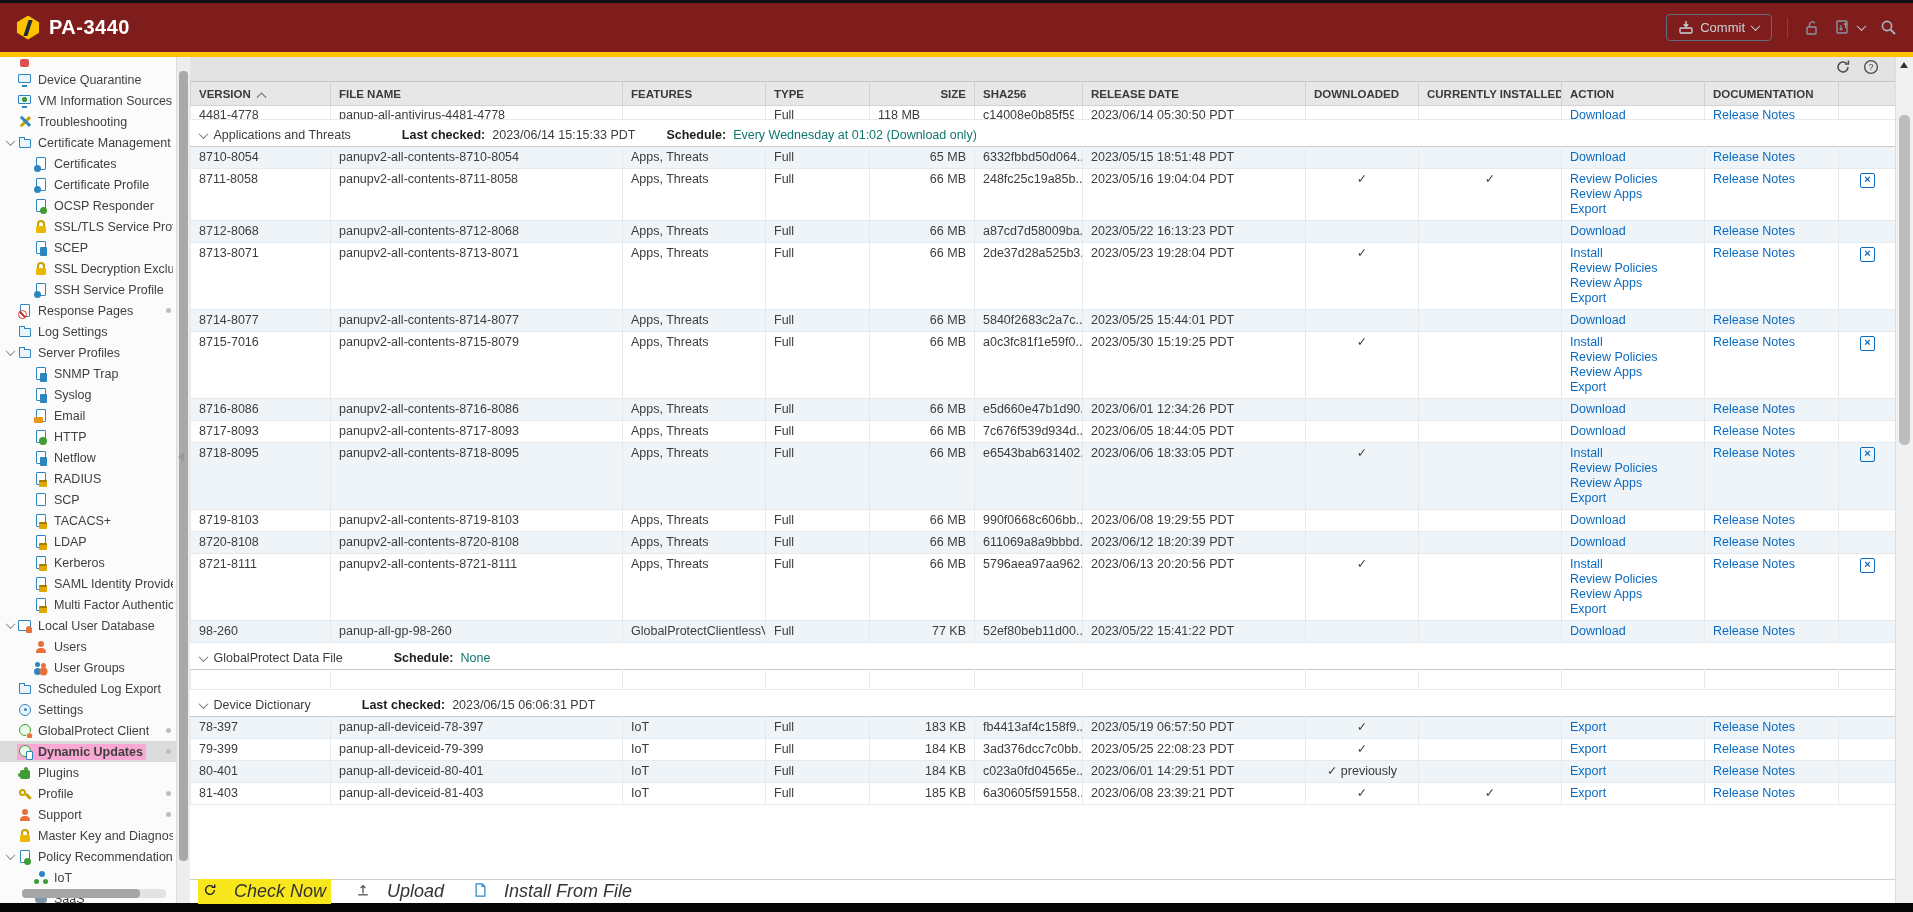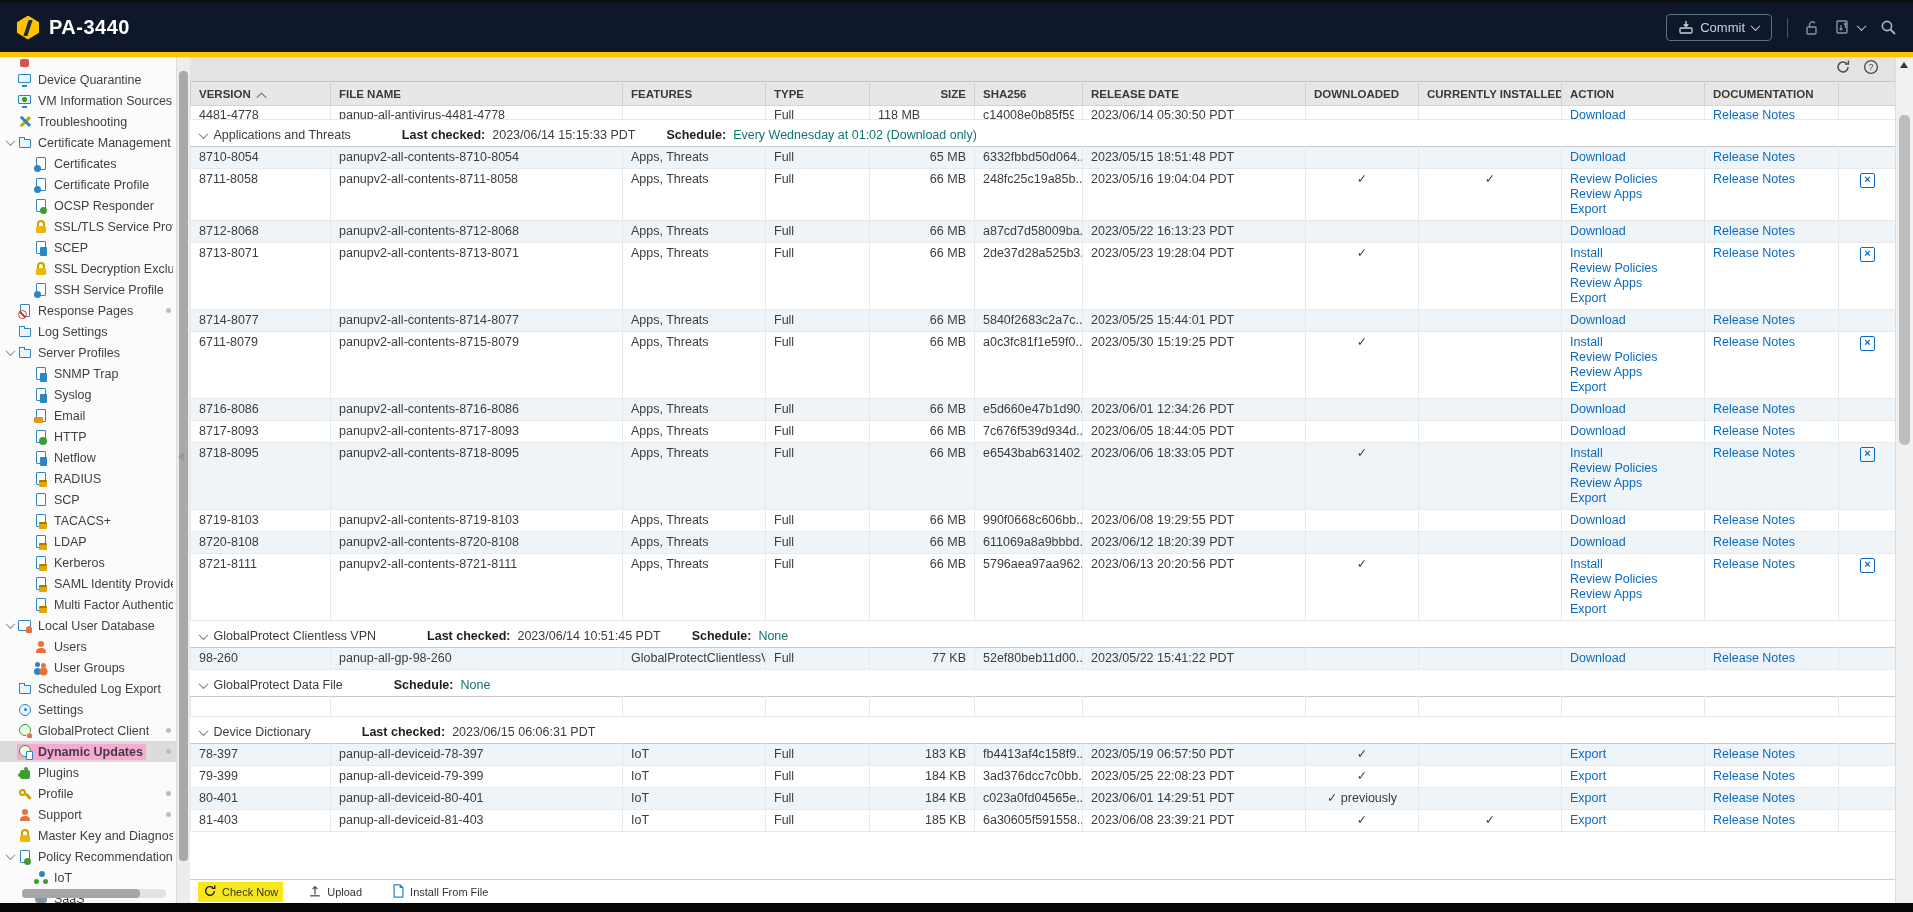--- a/index.html
+++ b/index.html
@@ -2,21 +2,21 @@
 <html><head>
 <meta charset="utf-8">
 <style>
   html,body{margin:0;padding:0;background:#000;}
   body{width:1913px;height:912px;overflow:hidden;font-family:"Liberation Sans",sans-serif;}
   .app{position:relative;width:1913px;height:912px;background:#fff;display:flex;flex-direction:column;}
   .topstrip{height:3px;background:#0c1118;}
   .blackstrip{height:9px;background:#060606;}
 
   
-  header{height:49px;background:#0f172a;display:flex;align-items:center;padding:0 16px;box-sizing:border-box;}
+  header{height:49px;background:#7f1d1d;display:flex;align-items:center;padding:0 16px;box-sizing:border-box;}
   .logo{display:flex;align-items:center;gap:9px;width:215px;}
   .logo-mark{width:24px;height:24px;background:#fdc300;clip-path:polygon(50% 0,96% 28%,96% 72%,50% 100%,4% 72%,4% 28%);position:relative;}
   .logo-mark::after{content:"";position:absolute;left:10px;top:4px;width:4px;height:16px;background:#1e2a38;transform:skewX(-18deg);}
   .logo-text{color:#fff;font-size:20px;font-weight:bold;letter-spacing:.5px;}
   nav{display:flex;margin-left:36px;height:100%;align-items:stretch;}
   .nav-item{color:#c9d2da;font-size:13px;letter-spacing:.4px;display:flex;align-items:center;padding:0 17px;cursor:pointer;white-space:nowrap;}
   .nav-item.active{background:#333b25;color:#fff;box-shadow:inset 0 -4px 0 #c9d40a;}
   .header-right{display:flex;align-items:center;gap:15px;margin-left:auto;color:#c3cdd6;}
   .commit-btn{display:flex;align-items:center;gap:7px;background:none;border:1px solid #5f6e7d;border-radius:4px;color:#c9d2da;font-size:13px;padding:5px 12px;font-family:inherit;cursor:pointer;}
   .chev{width:6px;height:6px;border-right:1.5px solid currentColor;border-bottom:1.5px solid currentColor;transform:rotate(45deg) translate(-1px,-1px);display:inline-block;}
@@ -113,21 +113,21 @@
   .sec-title{color:#3c3c3c;margin-right:20px;}
   .sec-label{font-weight:bold;color:#1d1d1d;padding-left:24px;}
   .sec-link{color:#0f766e;cursor:pointer;}
   tr.cliprow td{padding:0 8px;height:13px;}
   tr.cliprow td .cellclip{height:13px;overflow:hidden;display:flex;align-items:flex-end;}
   tr.cliprow td .cellclip>span{display:block;margin-bottom:-4px;}
   tr.emptyrow td{height:20px;}
   .xbox{display:inline-block;width:13px;height:13px;line-height:11px;text-align:center;border:1.5px solid #0b6bc0;color:#0b6bc0;border-radius:2px;font-size:11px;font-weight:bold;cursor:pointer;}
 
   footer{height:23px;border-top:1px solid #cfcfcf;display:flex;align-items:center;gap:20px;padding-left:8px;background:#fff;}
-  .ft-btn{display:flex;align-items:center;gap:5px;border:none;background:none;font-size:11px;color:#333;font-family:inherit;cursor:pointer;padding:2px 5px;}
+  .ft-btn{display:flex;align-items:center;gap:17px;border:none;background:none;font-size:18px;color:#333;font-family:inherit;cursor:pointer;padding:2px 5px;font-style:italic;}
   .ft-btn.hl{background:#f8e71c;}
   .v-scroll{width:17px;background:#f0f0f0;border-left:1px solid #ddd;position:relative;flex:none;}
   .v-scroll .up{position:absolute;top:5px;left:4px;width:0;height:0;border-left:4px solid transparent;border-right:4px solid transparent;border-bottom:6px solid #333;}
   .v-scroll .thumb{position:absolute;top:58px;left:3px;width:11px;height:330px;background:#bdbdbd;border-radius:5px;}
 </style>
 </head>
 <body>
 
 <div class="app">
   <div class="topstrip"></div>
@@ -713,21 +713,21 @@
                 <td class="center"></td>
                 <td>
                   <span class="link">Download</span>
                 </td>
                 <td>
                   <span class="link">Release Notes</span>
                 </td>
                 <td class="center"></td>
               </tr>
               <tr>
-                <td>6711-8079</td>
+                <td>8715-7016</td>
                 <td>panupv2-all-contents-8715-8079</td>
                 <td>Apps, Threats</td>
                 <td>Full</td>
                 <td class="num">66 MB</td>
                 <td>a0c3fc81f1e59f0...</td>
                 <td>2023/05/30 15:19:25 PDT</td>
                 <td class="center">✓</td>
                 <td class="center"></td>
                 <td>
                   <span class="link">Install</span>
@@ -846,32 +846,20 @@
                 <td>
                   <span class="link">Install</span>
                   <span class="link">Review Policies</span>
                   <span class="link">Review Apps</span>
                   <span class="link">Export</span>
                 </td>
                 <td>
                   <span class="link">Release Notes</span>
                 </td>
                 <td class="center"><span class="xbox">×</span></td>
-              </tr>
-              <tr class="sectionrow">
-                <td colspan="12">
-                  <div class="sec-inner">
-                    <span class="sec-caret"></span>
-                    <span class="sec-title">GlobalProtect Clientless VPN</span>
-                    <span class="sec-label">Last checked:</span>
-                    <span class="sec-val">2023/06/14 10:51:45 PDT</span>
-                    <span class="sec-label">Schedule:</span>
-                    <span class="sec-link">None</span>
-                  </div>
-                </td>
               </tr>
               <tr class="shade firstrow">
                 <td>98-260</td>
                 <td>panup-all-gp-98-260</td>
                 <td>GlobalProtectClientlessV...</td>
                 <td>Full</td>
                 <td class="num">77 KB</td>
                 <td>52ef80beb11d00...</td>
                 <td>2023/05/22 15:41:22 PDT</td>
                 <td class="center"></td>

